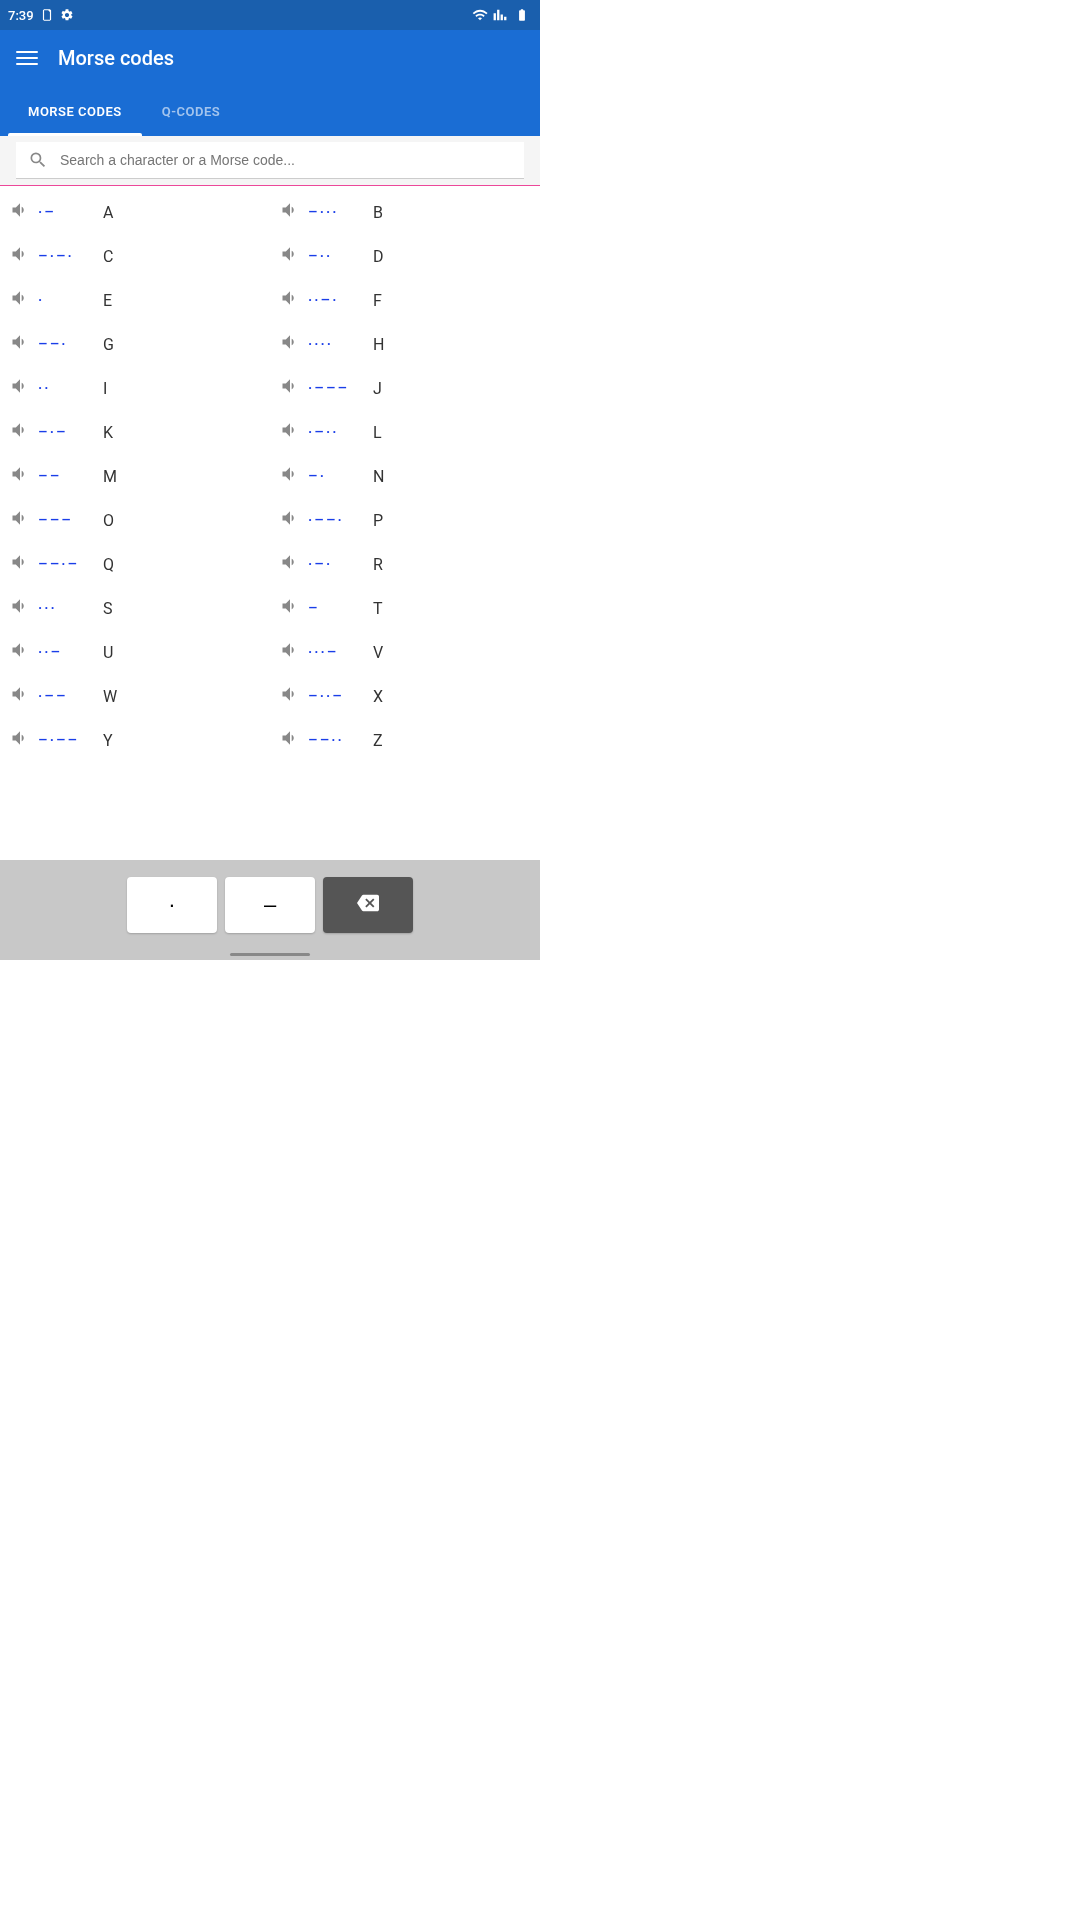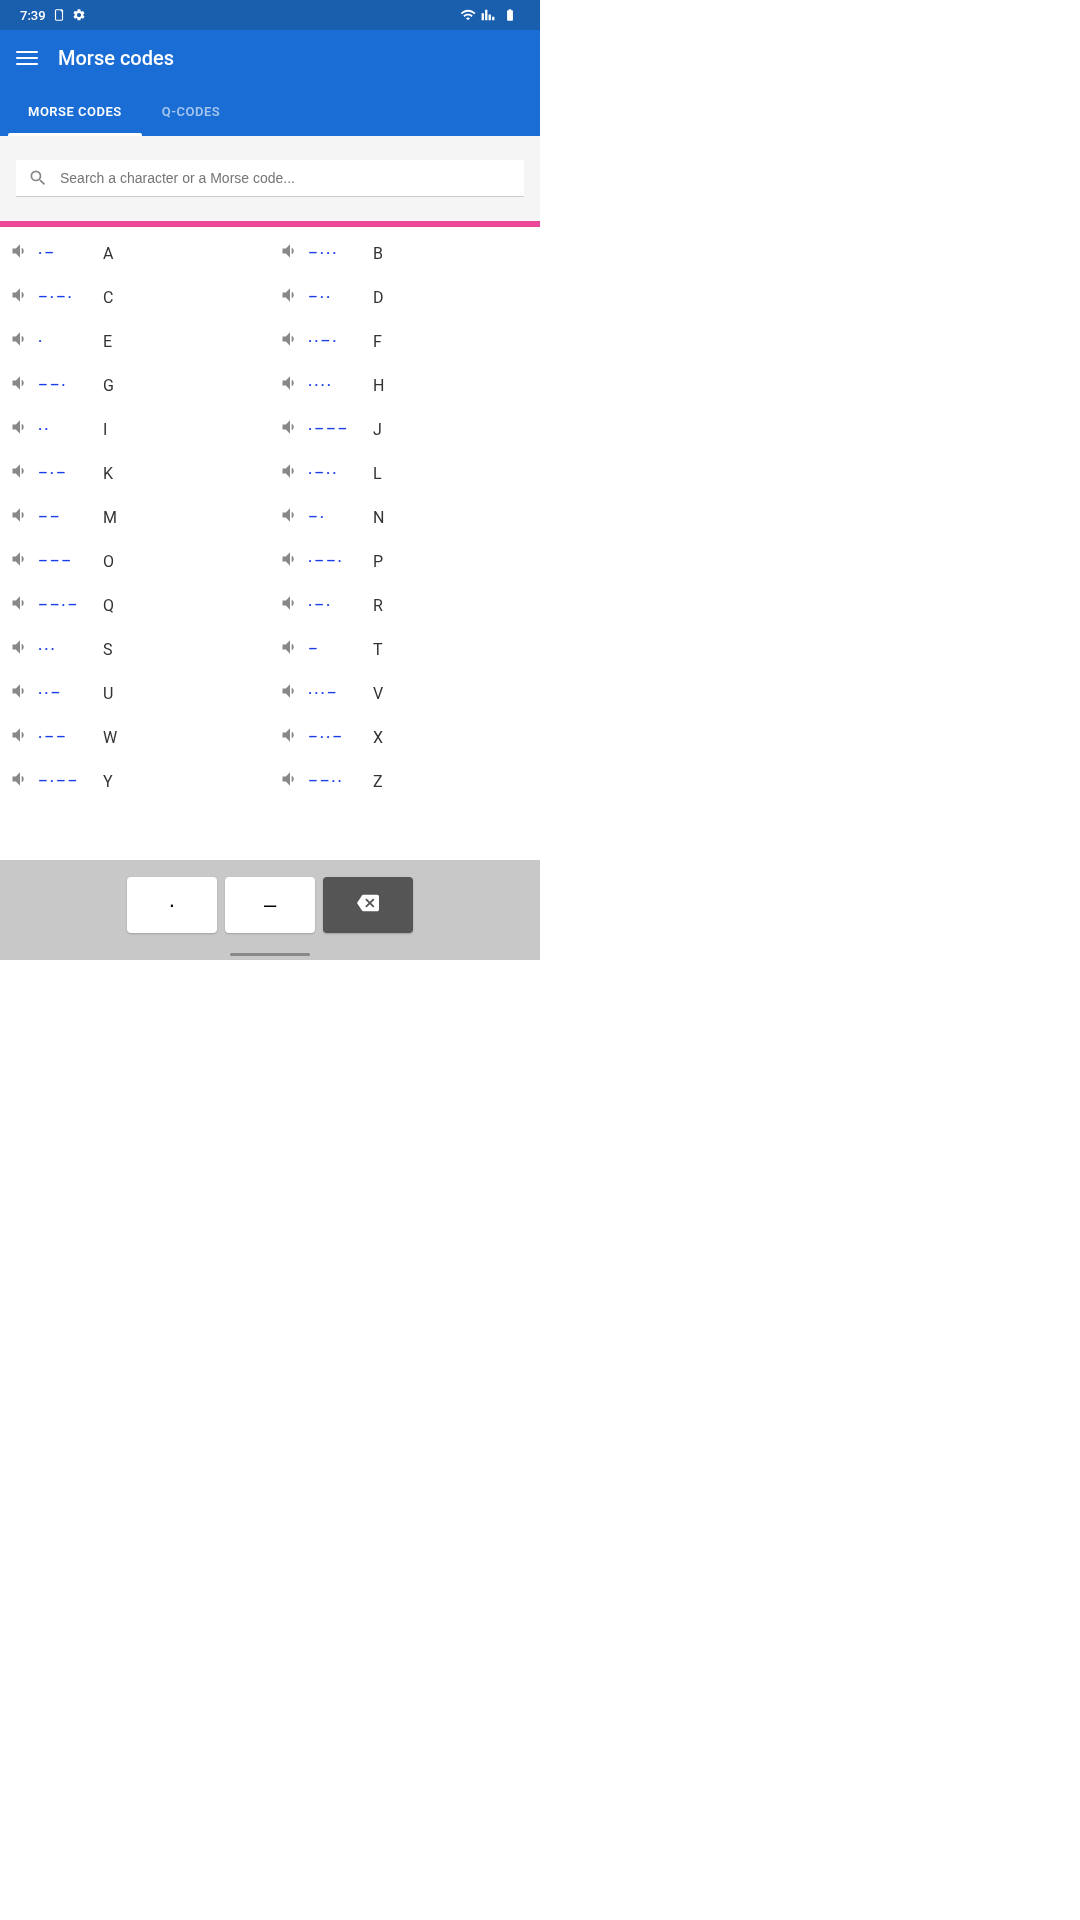--- a/index.html
+++ b/index.html
@@ -13,21 +13,21 @@
       position: relative;
     }
 
     
     .status-bar {
       background: #1a5fad;
       height: 30px;
       display: flex;
       align-items: center;
       justify-content: space-between;
-      padding: 0 20px;
+      padding: 0 8px;
       color: white;
       font-size: 13px;
       font-weight: 500;
     }
     .status-left { display: flex; align-items: center; gap: 6px; }
     .status-right { display: flex; align-items: center; gap: 5px; }
 
     
     .app-bar {
       background: #1a6dd4;
@@ -88,22 +88,22 @@
       left: 0;
       right: 0;
       height: 3px;
       background: white;
       border-radius: 2px 2px 0 0;
     }
 
     
     .search-container {
       background: #f5f5f5;
-      padding: 24px 16px;
-      border-bottom: 6px solid #ec4899;
+      padding: 6px 16px;
+      border-bottom: 1px solid #ec4899;
     }
     .search-bar {
       background: white;
       border: none;
       border-bottom: 1px solid #ccc;
       display: flex;
       align-items: center;
       padding: 8px 12px;
       gap: 12px;
       width: 100%;

